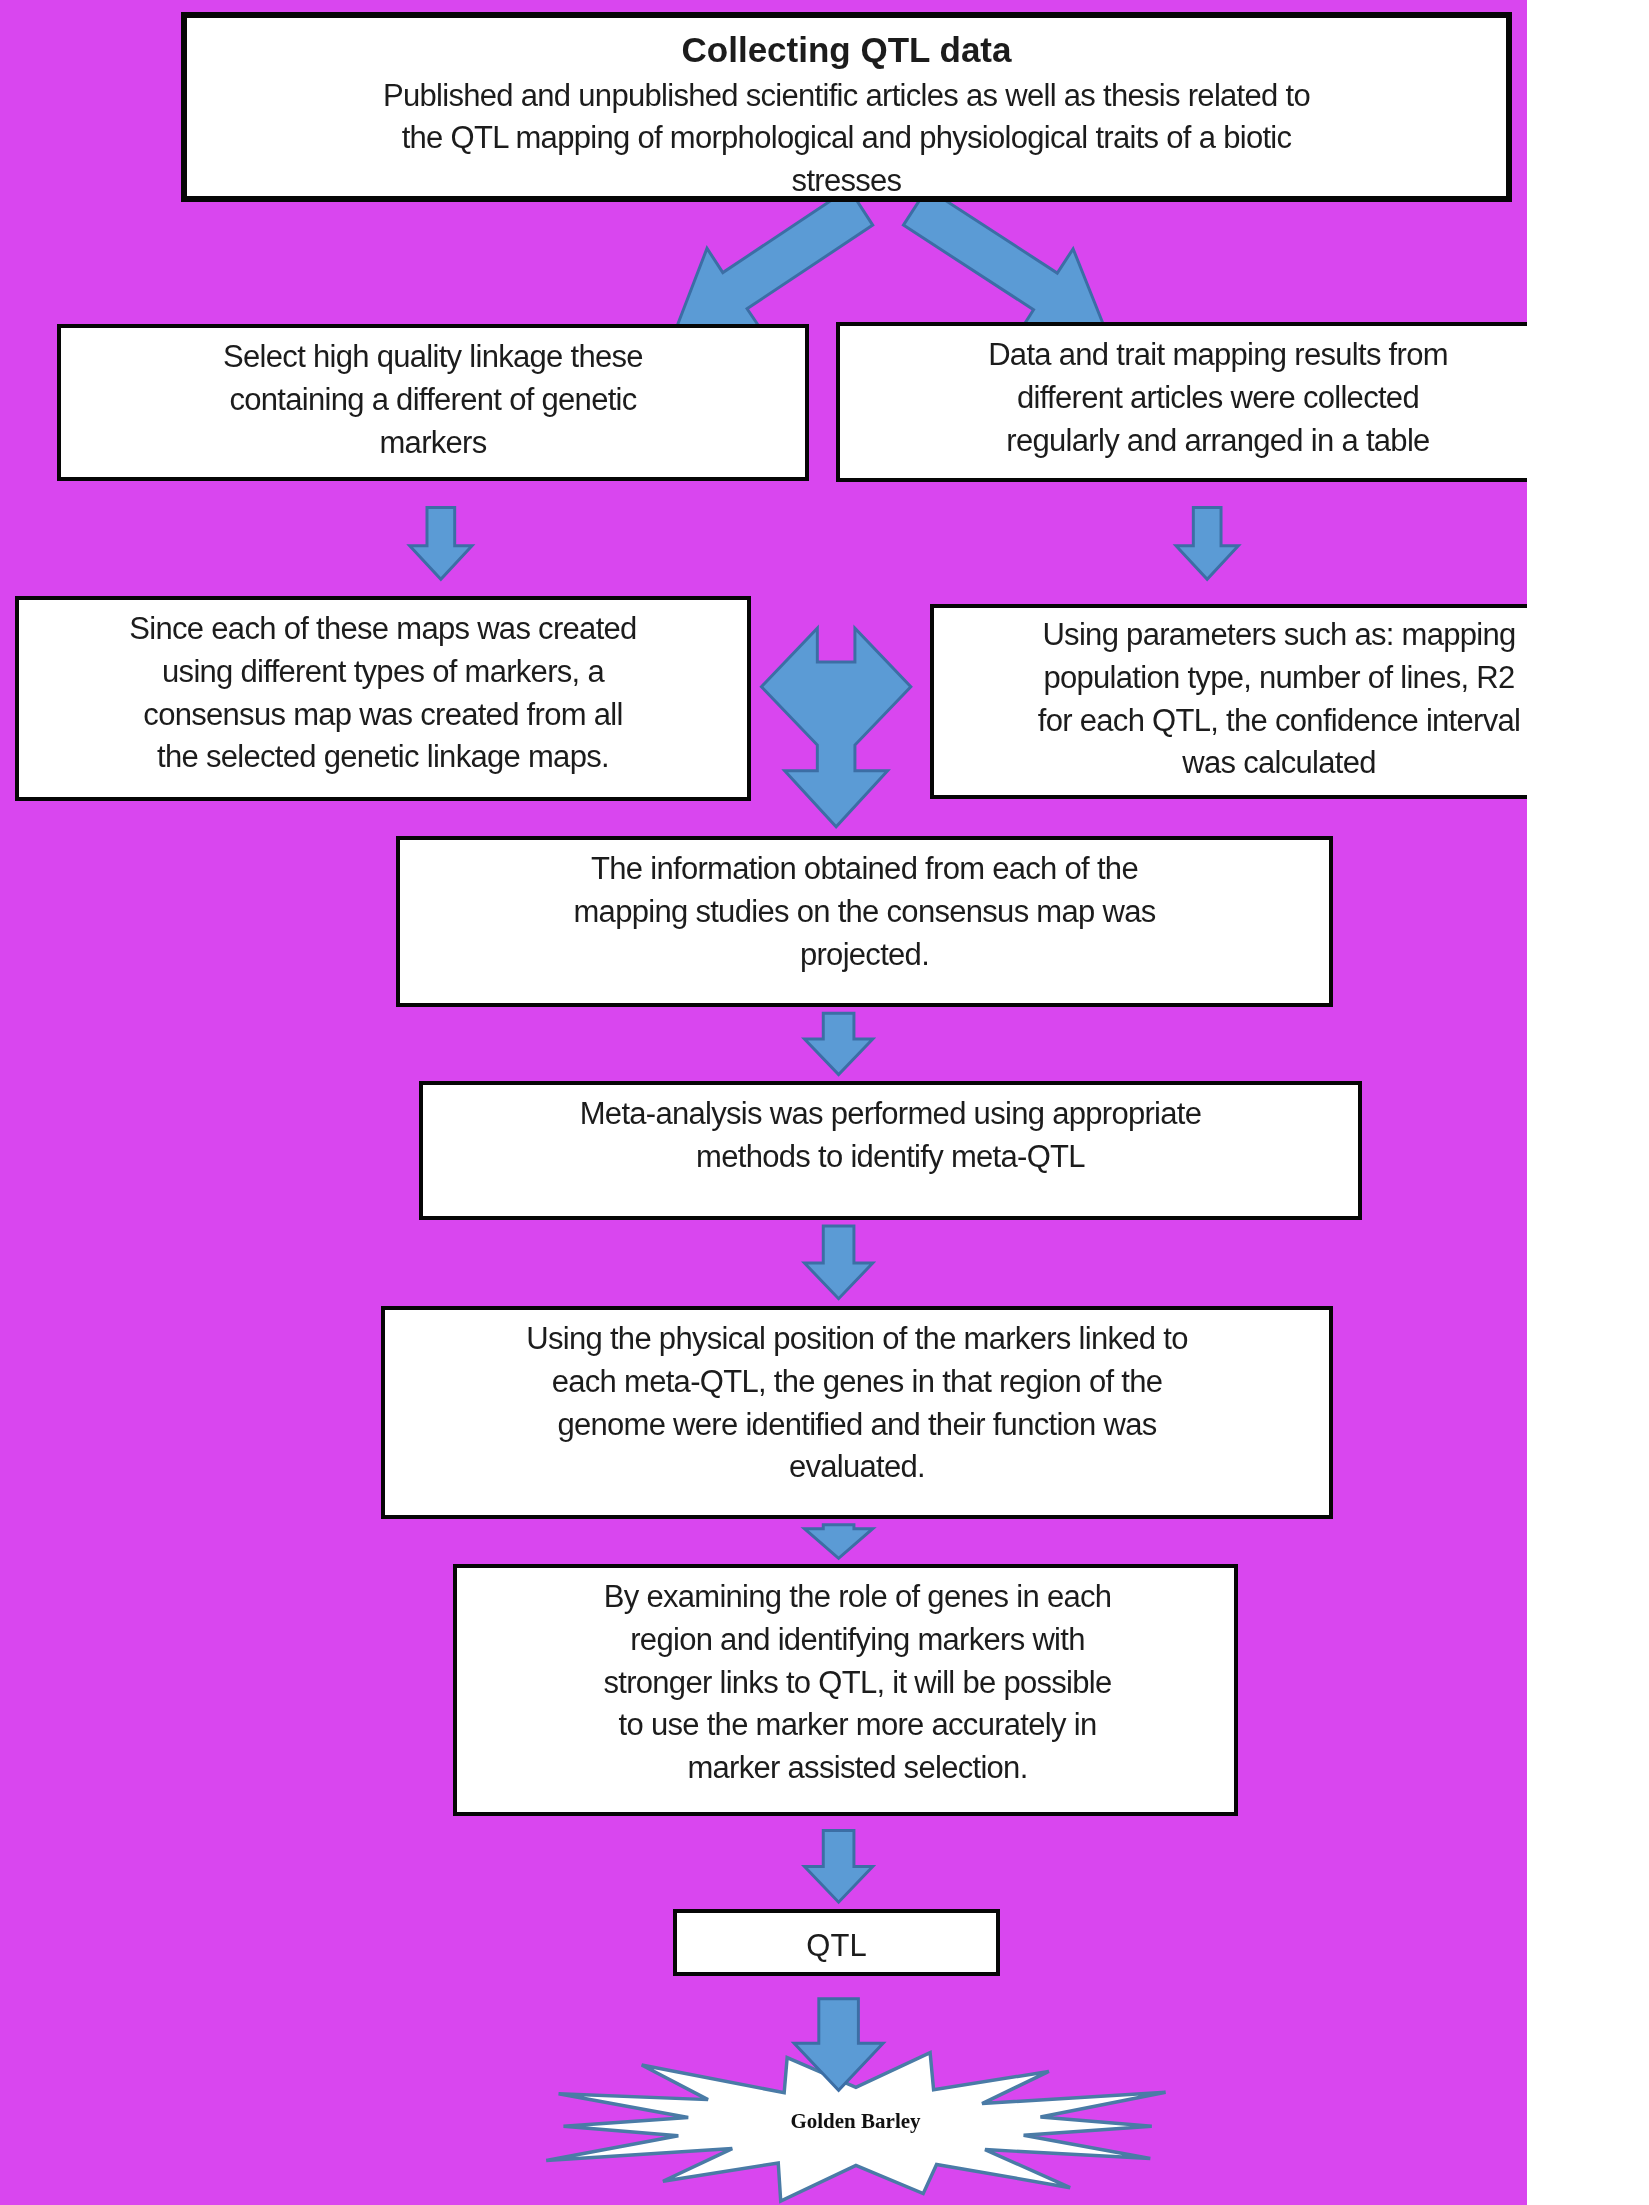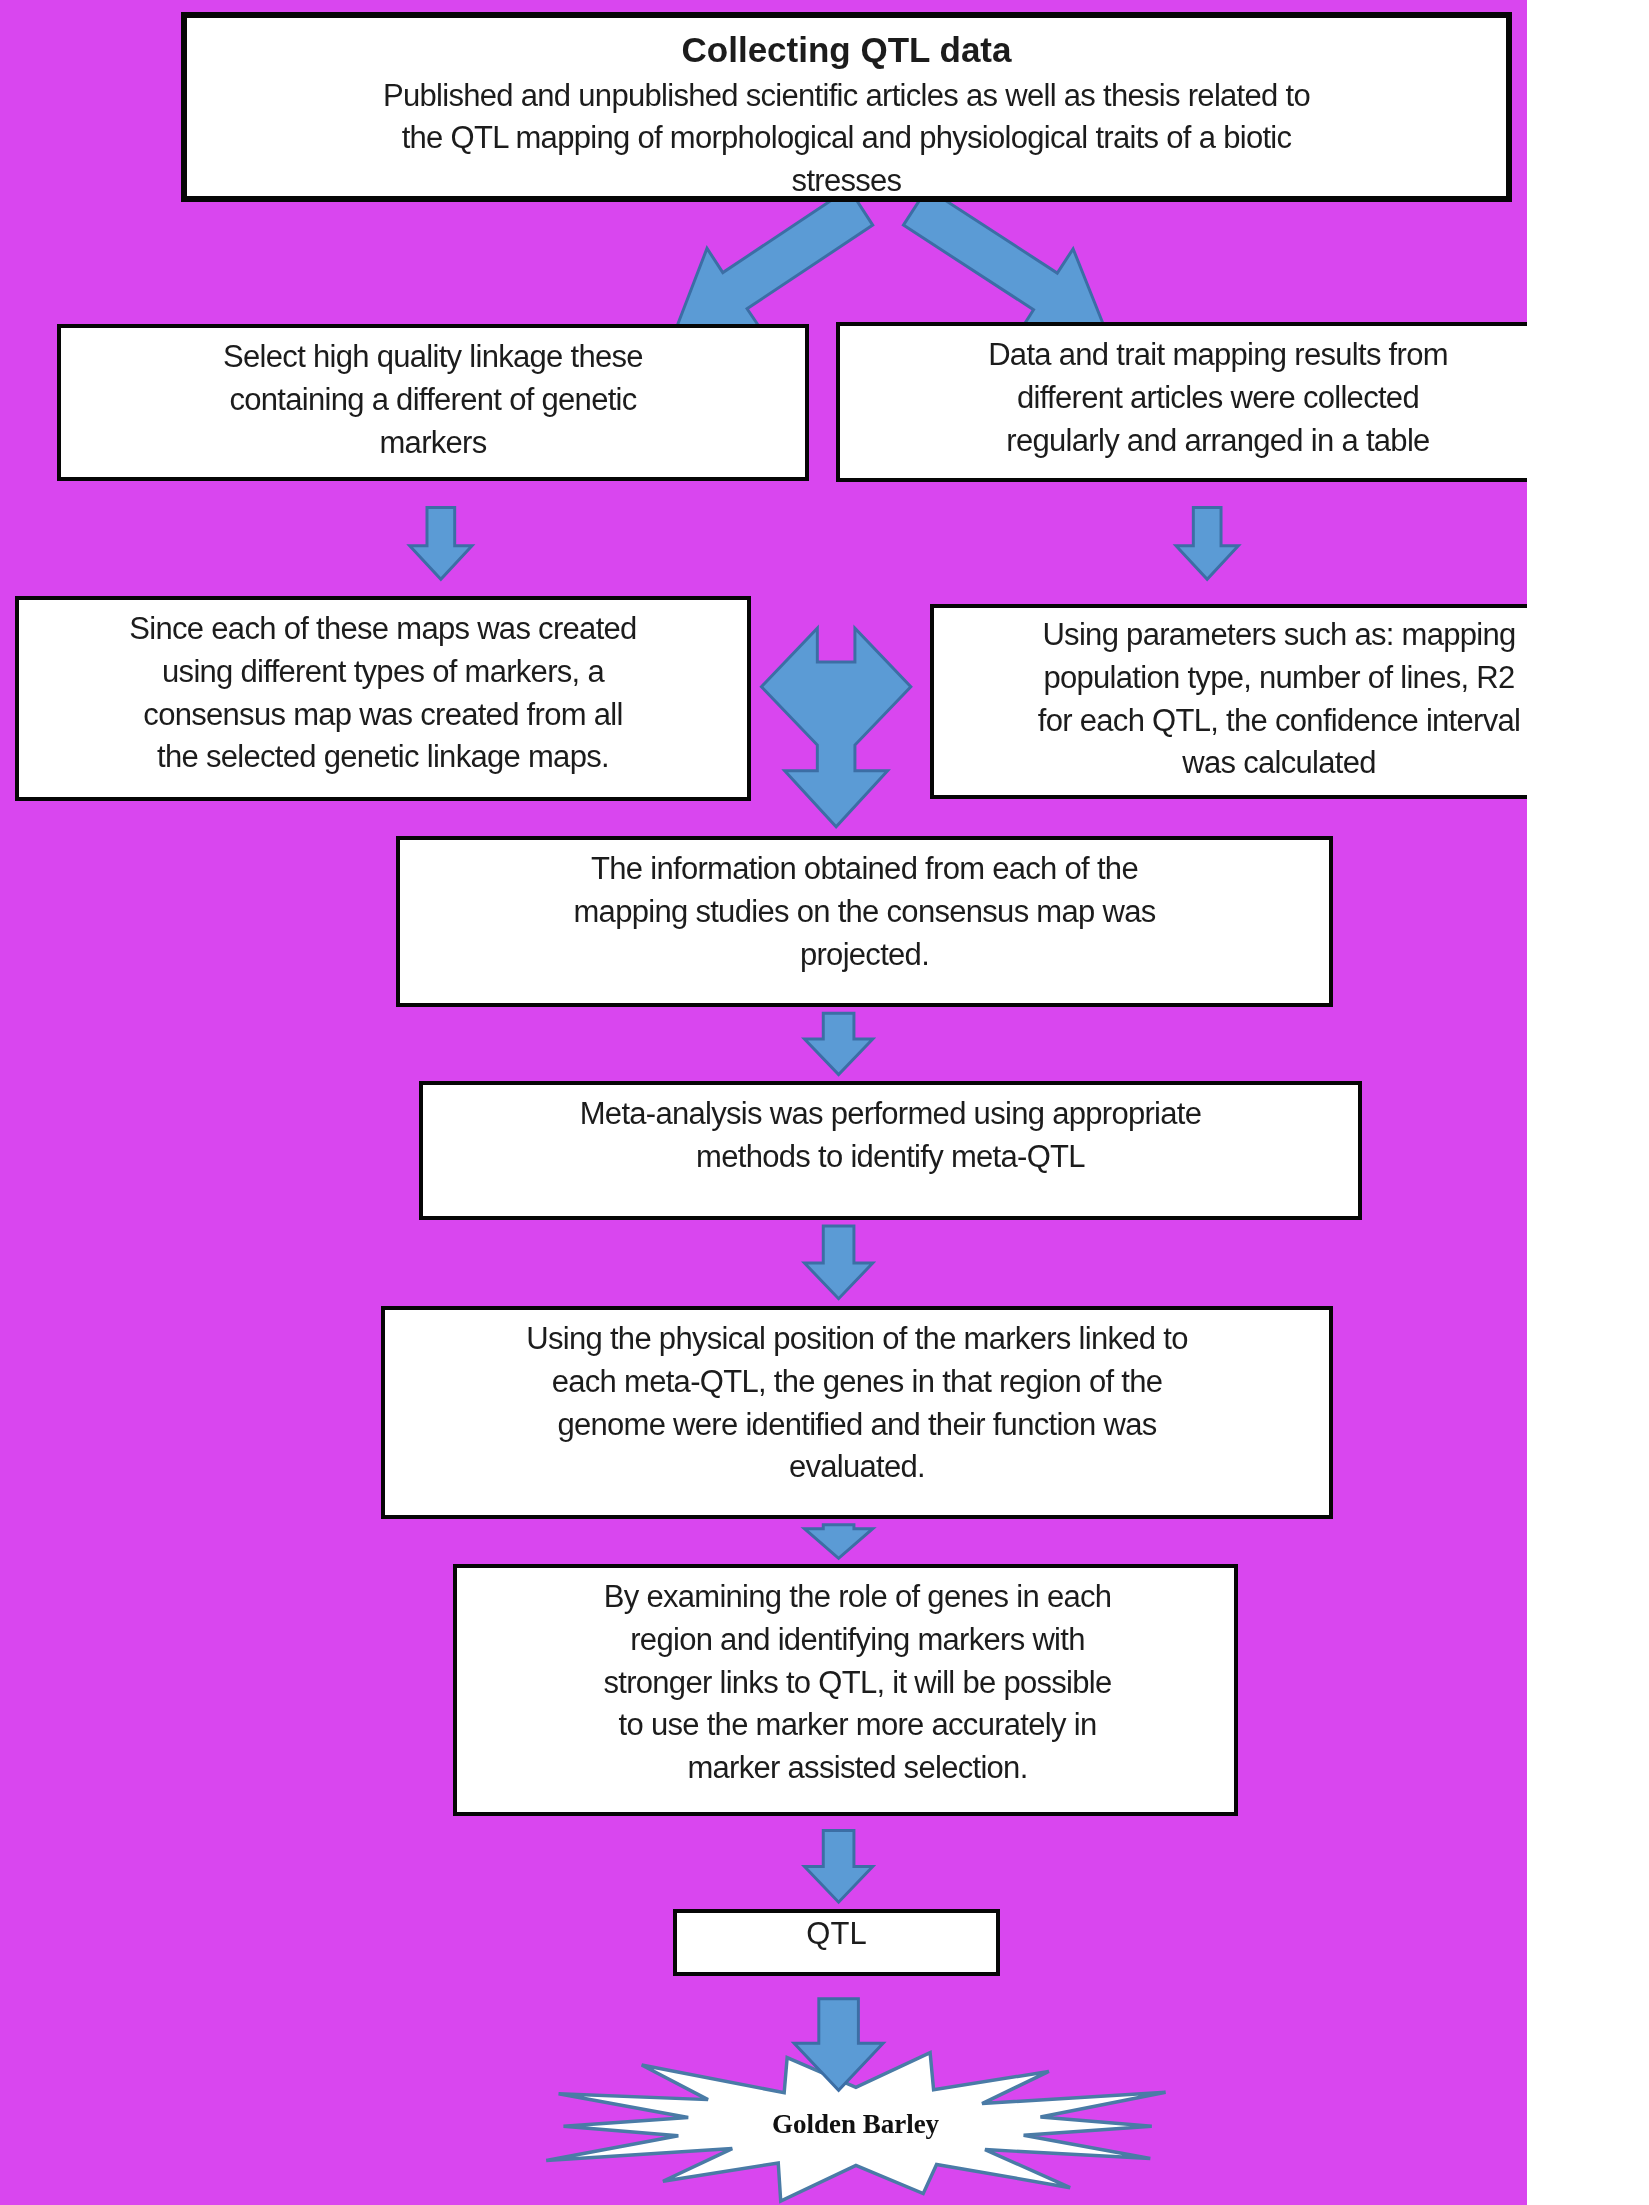--- a/index.html
+++ b/index.html
@@ -29,36 +29,36 @@
     text-align:center;
     color:#1c1c1c;
     font-size:31px;
     line-height:1.38;
     letter-spacing:-0.7px;
     white-space:pre-line;
     padding:8px 20px 4px 20px;
     z-index:2;
   }
   .box.thick{border-width:6px;}
-  .box.center{justify-content:flex-start;padding-top:0;}
+  .box.center{justify-content:flex-end;padding-top:0;}
   .box-title{
     font-weight:bold;
     font-size:35px;
     letter-spacing:0px;
   }
   .box-body{display:block;}
   #result-label{
     position:absolute;
     left:633px;
     top:2109px;
     width:445px;
     text-align:center;
     font-family:"Liberation Serif", serif;
     font-weight:bold;
-    font-size:27px;
+    font-size:21px;
     color:#111111;
     z-index:3;
   }
 </style>
 </head>
 <body>
 
 <div id="canvas">
 
   <svg id="arrows-layer" viewBox="0 0 3333 4457" xmlns="http://www.w3.org/2000/svg">

